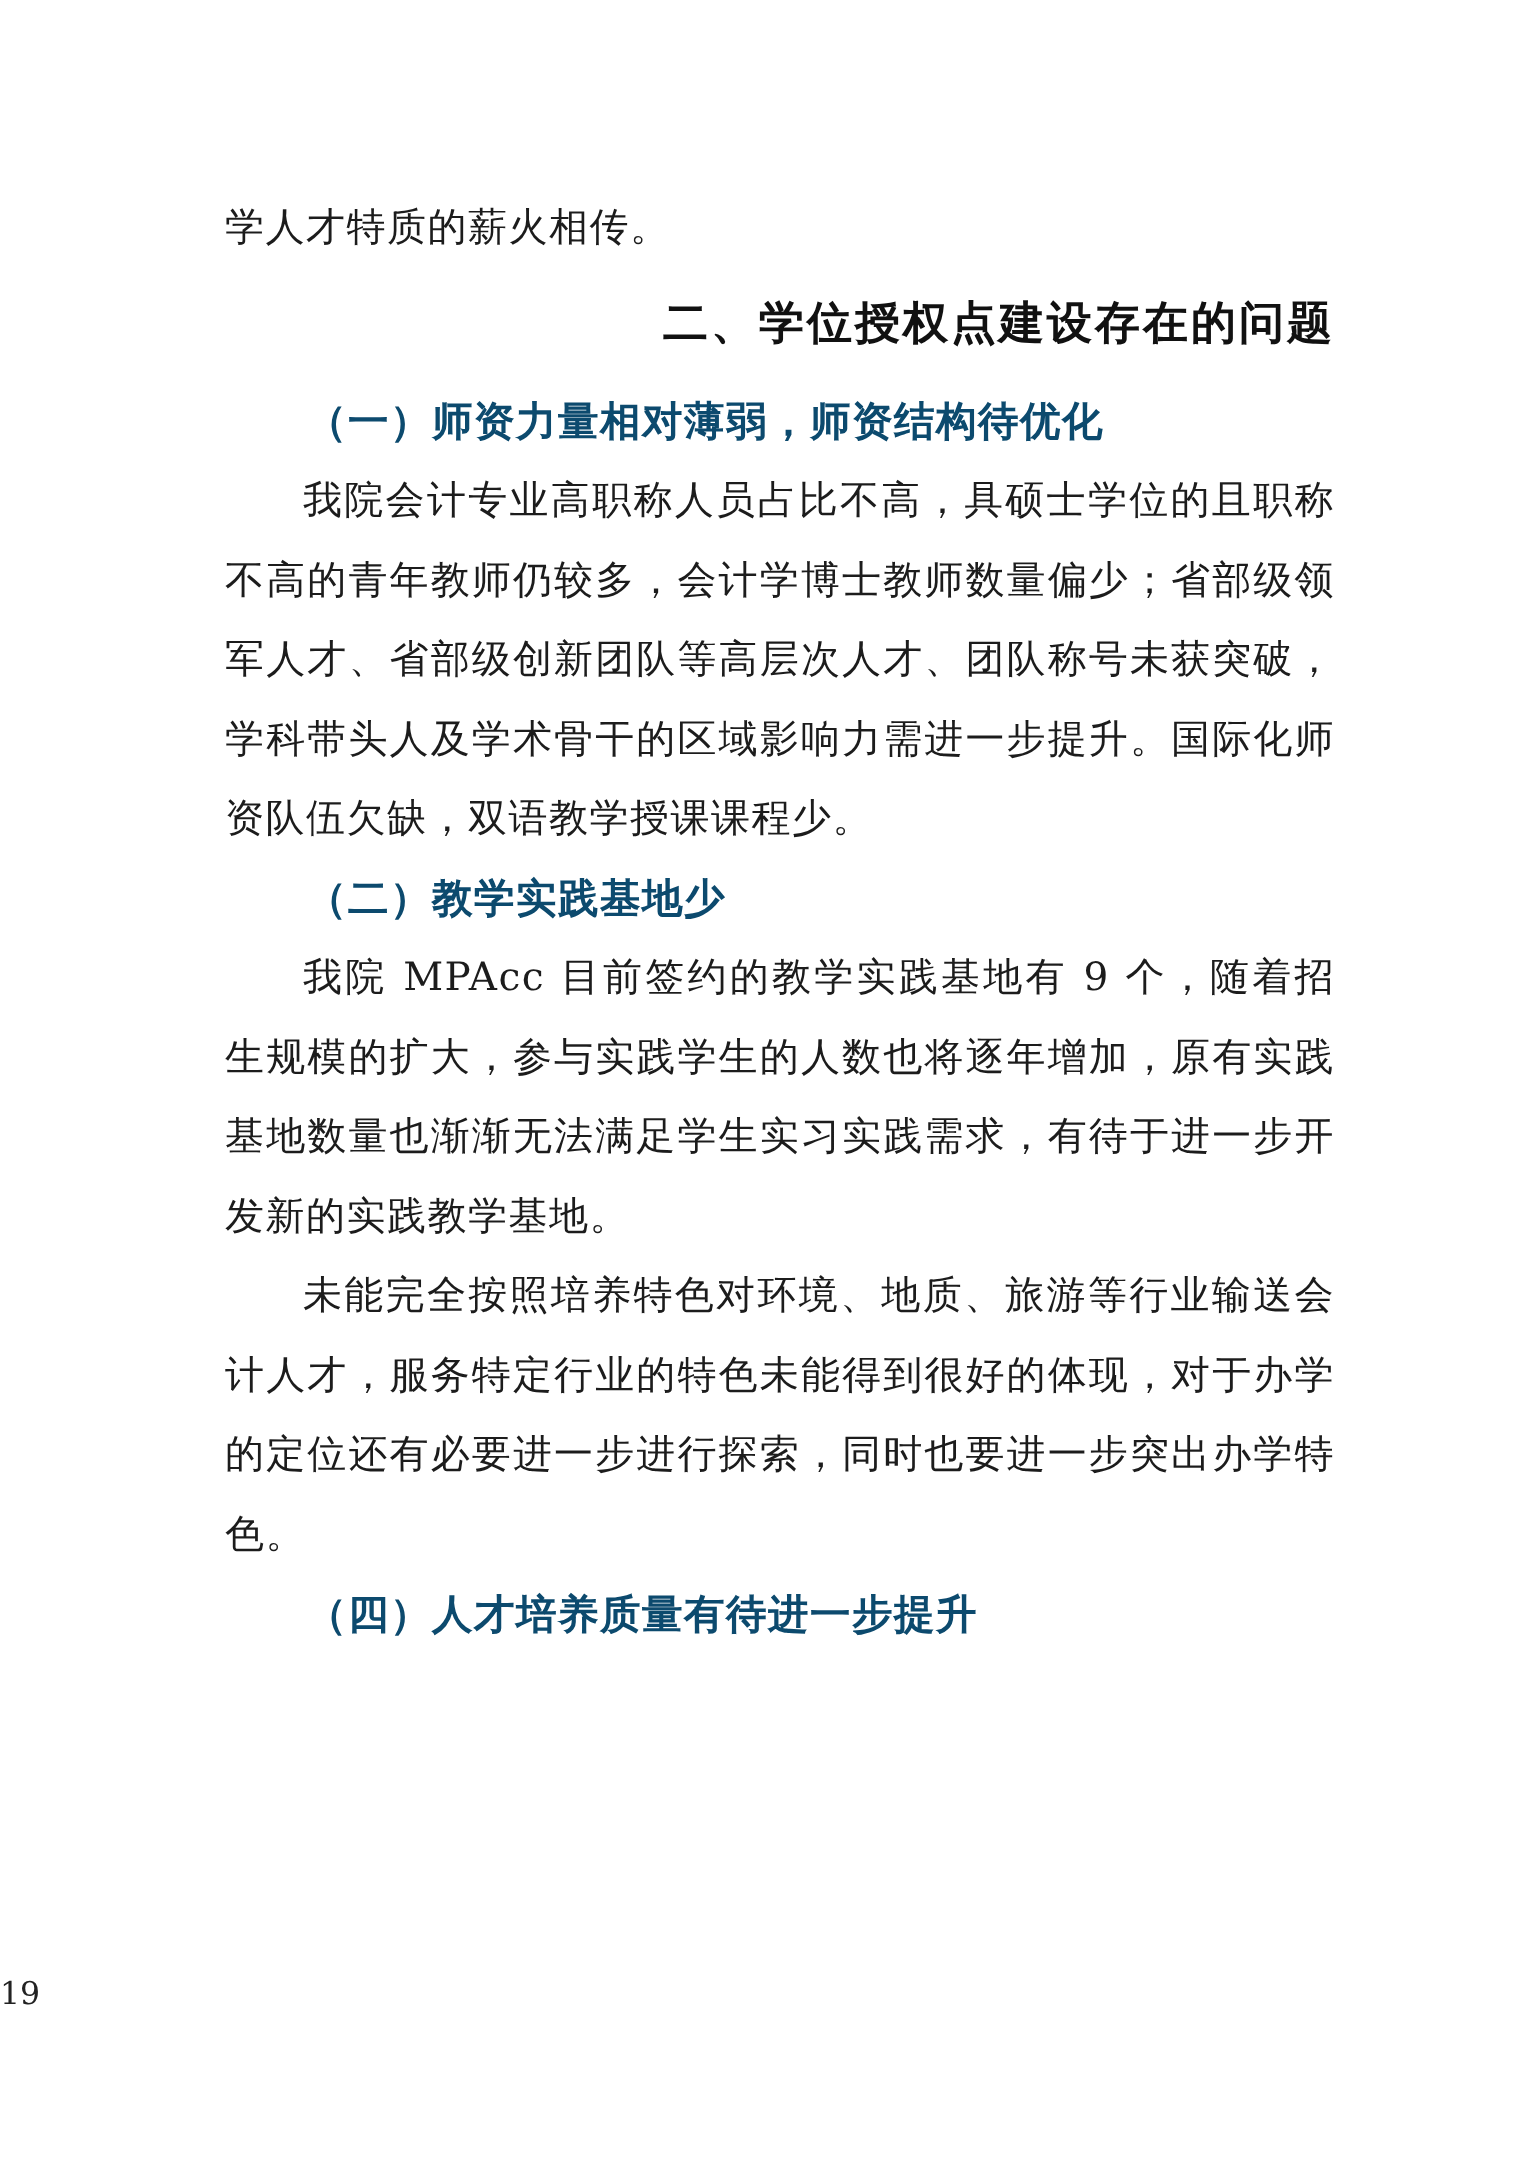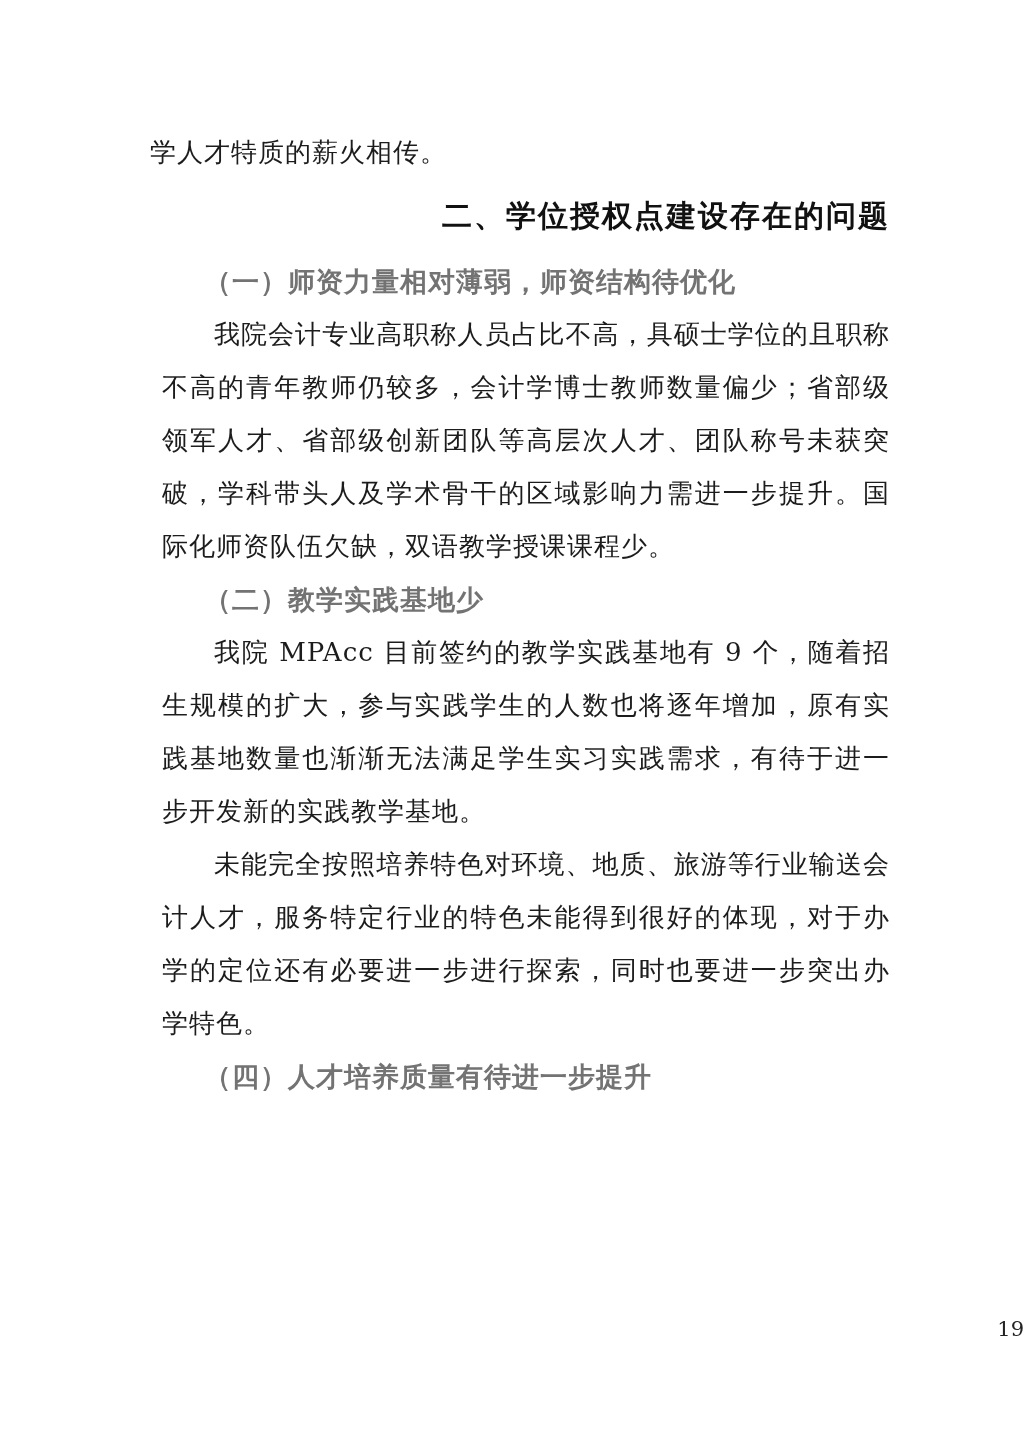--- a/index.html
+++ b/index.html
@@ -24,47 +24,47 @@
   }
   .body-text {
     font-size: 26px;
     line-height: 53px;
     margin: 0;
     text-align: justify;
     text-justify: inter-ideograph;
     letter-spacing: 1px;
   }
   .no-indent { text-indent: 0; }
-  .indent { text-indent: 2em; margin-left: 12px; }
+  .indent { text-indent: 2em; }
   .doc-heading {
     font-family: "DejaVu Sans", "Liberation Sans", sans-serif;
     font-weight: bold;
     font-size: 30px;
     line-height: 50px;
     letter-spacing: 2px;
     margin: 12px 0 14px 0;
     text-indent: 0;
     color: #111111;
     text-align: right;
   }
   .section-title {
     font-weight: bold;
     font-size: 27px;
     line-height: 53px;
     margin: 0;
     text-indent: 2em;
     letter-spacing: 1px;
-    color: #737373;
+    color: #0c4a6e;
   }
   .page-number {
     position: absolute;
     top: 1316px;
     left: 0;
     width: 1024px;
-    text-align: right;
+    text-align: left;
     font-size: 21px;
     line-height: 26px;
     color: #222222;
   }
 </style>
 </head>
 <body>
 
 <div class="page">
   <div class="content">

